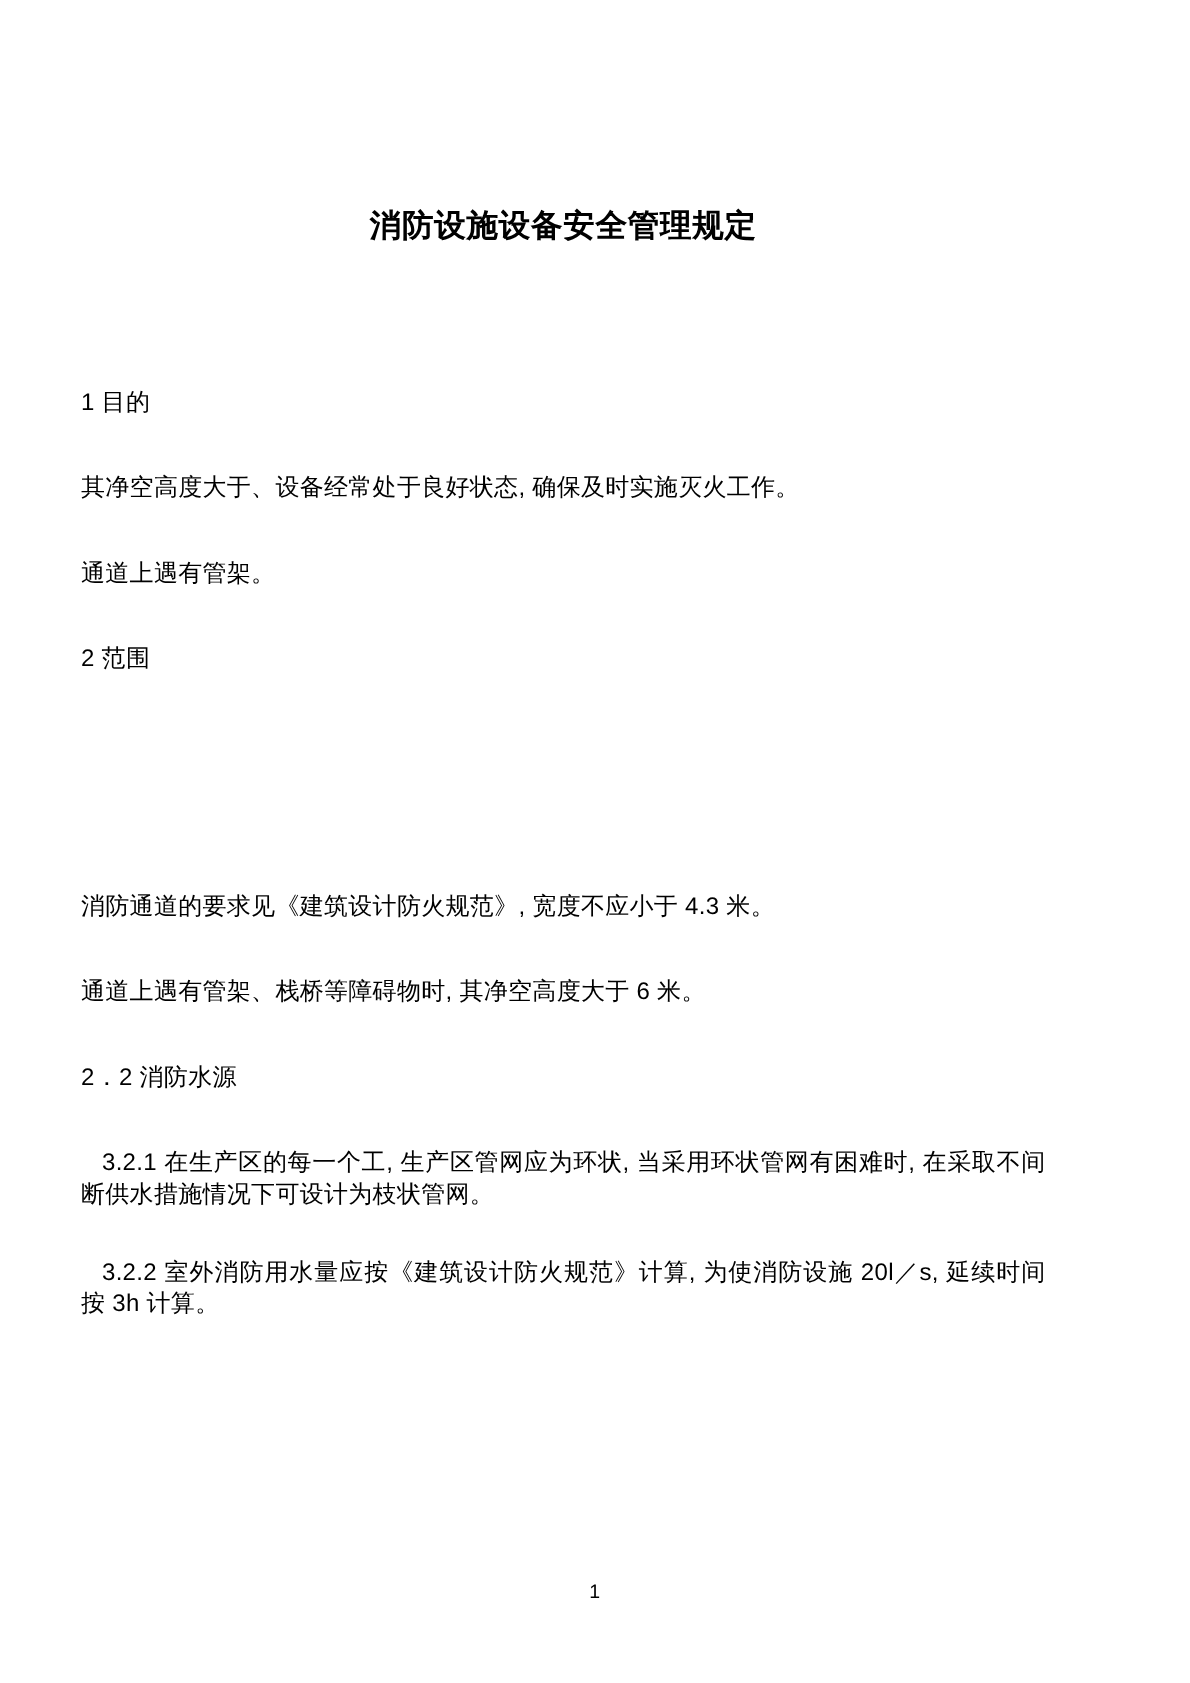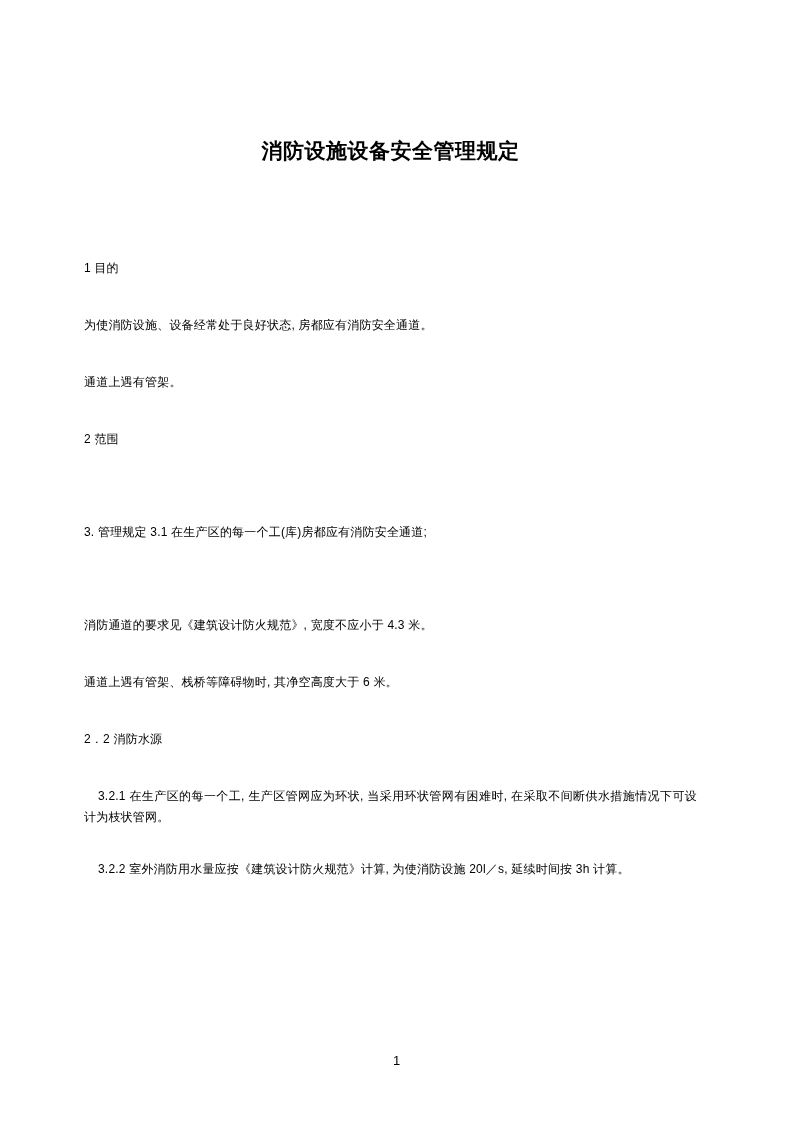--- a/index.html
+++ b/index.html
@@ -18,38 +18,38 @@
     margin: 0 auto;
     background: #ffffff;
     overflow: hidden;
     box-sizing: border-box;
   }
   .content {
     position: absolute;
     left: 0;
     top: 0;
     width: 793px;
-    padding: 0 96px 0 84px;
+    padding: 0 96px 0 54px;
     box-sizing: border-box;
   }
   .doc-title {
     margin: 0;
     padding-top: 136px;
     font-size: 21px;
     font-weight: bold;
     text-align: center;
     letter-spacing: 0.5px;
     line-height: 30px;
   }
   .body-block {
     padding-top: 92px;
   }
   p.para {
     margin: 0 0 0 0;
-    font-size: 12px;
+    font-size: 16px;
     line-height: 21px;
     letter-spacing: 0.2px;
     text-align: justify;
   }
   .gap {
     height: 36px;
   }
   .gap-small {
     height: 31px;
   }
@@ -76,32 +76,31 @@
 
   <div class="content">
 
     <h1 class="doc-title">消防设施设备安全管理规定</h1>
 
     <div class="body-block">
 
       <p class="para">1 目的</p>
       <div class="gap"></div>
 
-      <p class="para">为使消防设施、设备经常处于良好状态, 房都应有消防安全通道。</p>
+      <p class="para">其净空高度大于、设备经常处于良好状态, 确保及时实施灭火工作。</p>
       <div class="gap"></div>
 
       <p class="para">通道上遇有管架。</p>
       <div class="gap"></div>
 
       <p class="para">2 范围</p>
       <div class="gap"></div>
 
       <div class="gap"></div>
 
-      <p class="para wide-num">3.    管理规定 3.1 在生产区的每一个工(库)房都应有消防安全通道;</p>
       <div class="gap"></div>
 
       <div class="gap"></div>
 
       <p class="para">消防通道的要求见《建筑设计防火规范》, 宽度不应小于 4.3 米。</p>
       <div class="gap"></div>
 
       <p class="para">通道上遇有管架、栈桥等障碍物时, 其净空高度大于 6 米。</p>
       <div class="gap"></div>
 

